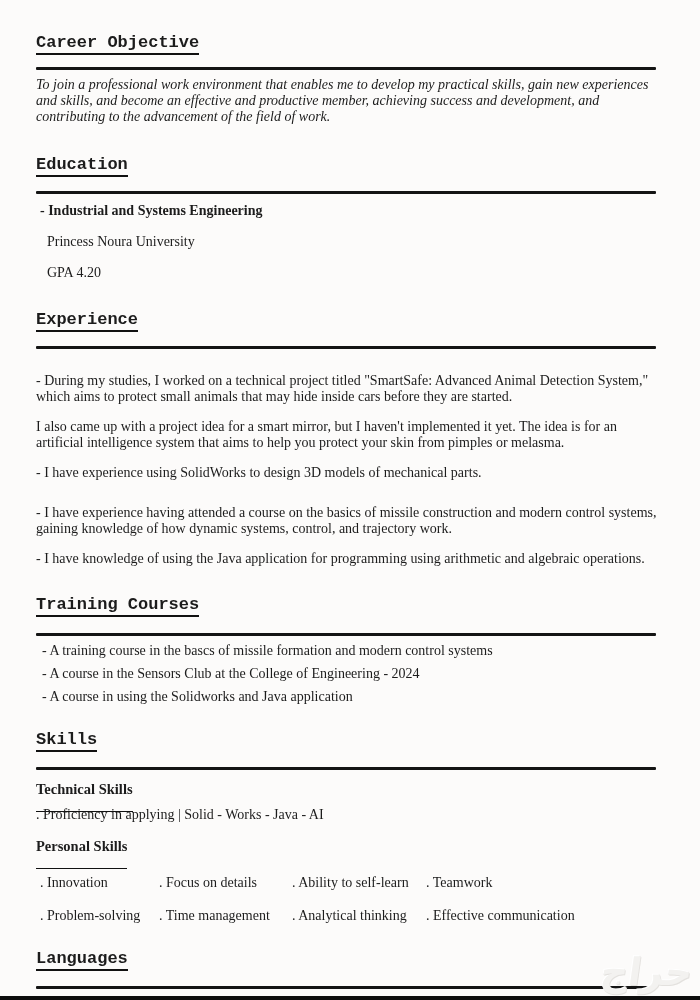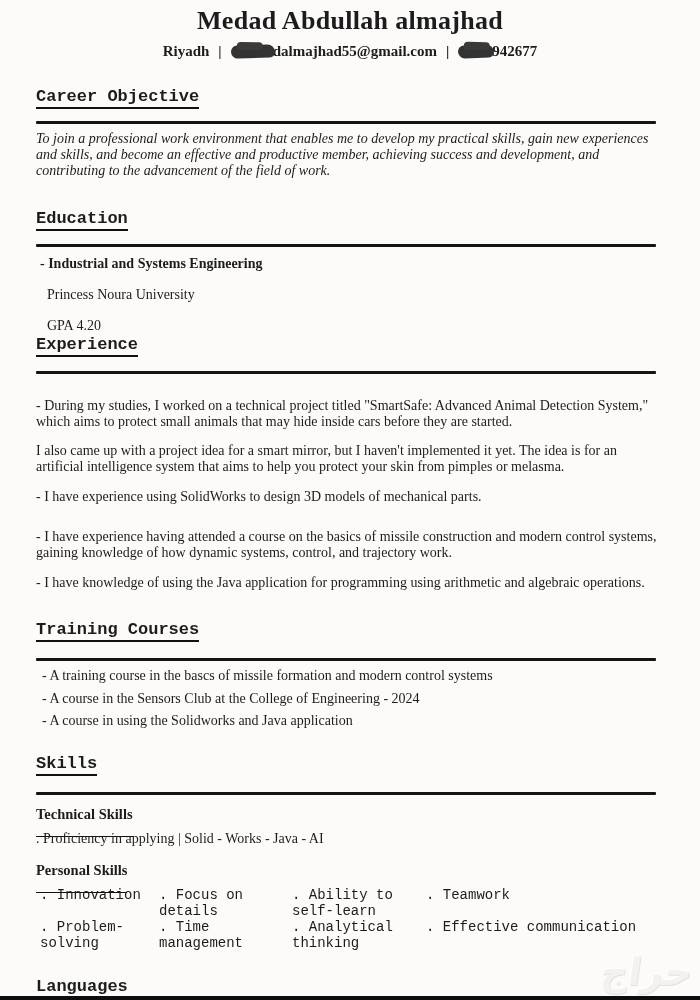--- a/index.html
+++ b/index.html
@@ -40,42 +40,41 @@
   
   .h-career   { margin-top: 26px; }
   .r-career   { margin-top: 15px; }
   .p-career   { margin-top: 7px; font-style: italic; }
 
   .h-edu      { margin-top: 29px; }
   .r-edu      { margin-top: 16px; }
   .edu-degree { margin-top: 9px;  font-weight: bold; padding-left: 4px; }
   .edu-line   { margin-top: 15px; padding-left: 11px; }
 
-  .h-exp      { }
+  .h-exp      { margin-top: 29px; }
   .r-exp      { margin-top: 16px; }
   .exp-item   { margin-top: 24px; }
   .exp-gap    { margin-top: 14px; }
 
   .h-train    { margin-top: 28px; }
   .r-train    { margin-top: 18px; }
   .train-item { margin-top: 7px; padding-left: 6px; }
 
   .h-skills   { margin-top: 24px; }
   .r-skills   { margin-top: 18px; }
   .sub-h { font-size: 14.5px; font-weight: bold; margin-top: 11px; }
   .sub-h .u { border-bottom: 1.5px solid #111; padding-bottom: 14px; }
   .tech-item { margin-top: 9px; }
   .sub-h.personal { margin-top: 15px; }
   .pskills {
-    margin-top: 9px;
+    margin-top: 21px;
     display: grid;
     grid-template-columns: 119px 133px 134px 1fr;
-    row-gap: 0;
+    row-gap: 17px;
     padding-left: 4px;
-    font-family: Liberation Mono, monospace;
   }
 
   .h-lang     { margin-top: 24px; }
   .r-lang     { margin-top: 18px; }
   .lang-item  { margin-top: 8px; padding-left: 6px; }
 
   .bottom-bar {
     position: absolute; left: 0; bottom: 0; width: 700px; height: 4px; background: #0d0d0d;
   }
   .watermark {
@@ -87,26 +86,20 @@
     transform: skewX(-8deg);
     letter-spacing: 2px;
     pointer-events: none;
   }
 </style>
 </head>
 <body>
 
 <div class="page">
 
-  <div class="header">
-    <div class="name">Medad Abdullah almajhad</div>
-    <div class="contact">
-      <span>Riyadh</span><span class="sep">|</span><span class="scribble"></span><span>dalmajhad55@gmail.com</span><span class="sep">|</span><span class="scribble small"></span><span>942677</span>
-    </div>
-  </div>
 
   <div class="sec-h h-career"><span class="u">Career Objective</span></div>
   <div class="rule r-career"></div>
   <p class="p-career">To join a professional work environment that enables me to develop my practical skills, gain new experiences and skills, and become an effective and productive member, achieving success and development, and contributing to the advancement of the field of work.</p>
 
   <div class="sec-h h-edu"><span class="u">Education</span></div>
   <div class="rule r-edu"></div>
   <div class="edu-degree">- Industrial and Systems Engineering</div>
   <div class="edu-line">Princess Noura University</div>
   <div class="edu-line">GPA 4.20</div>

